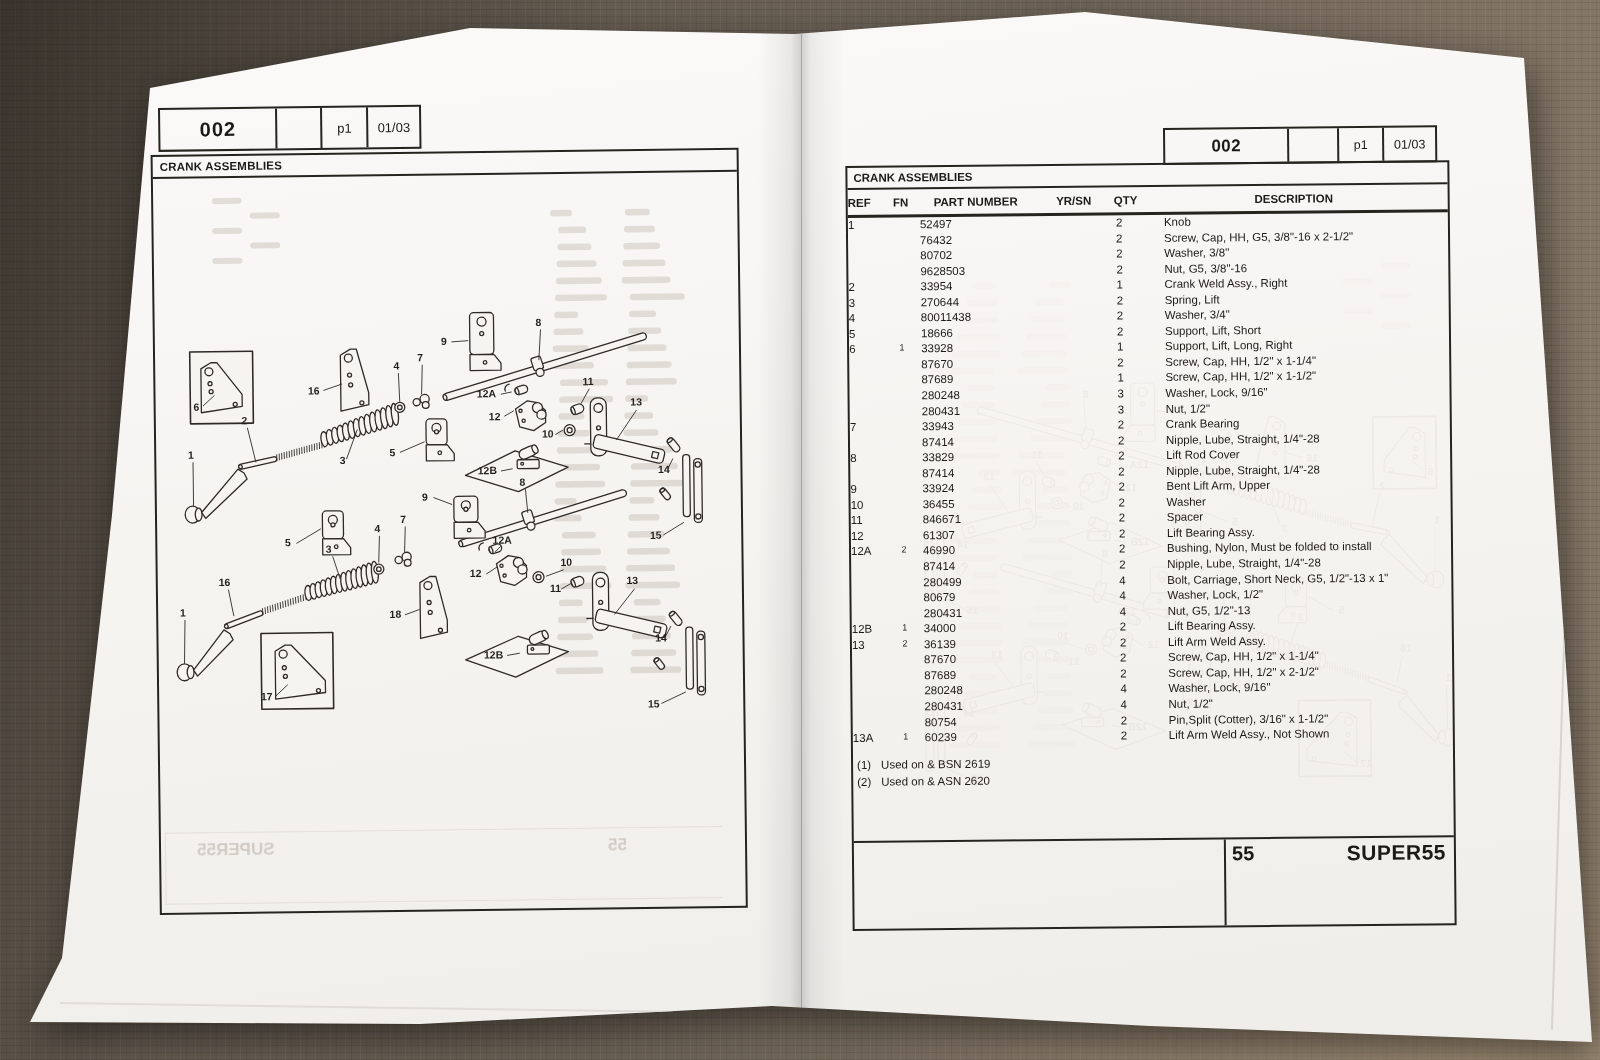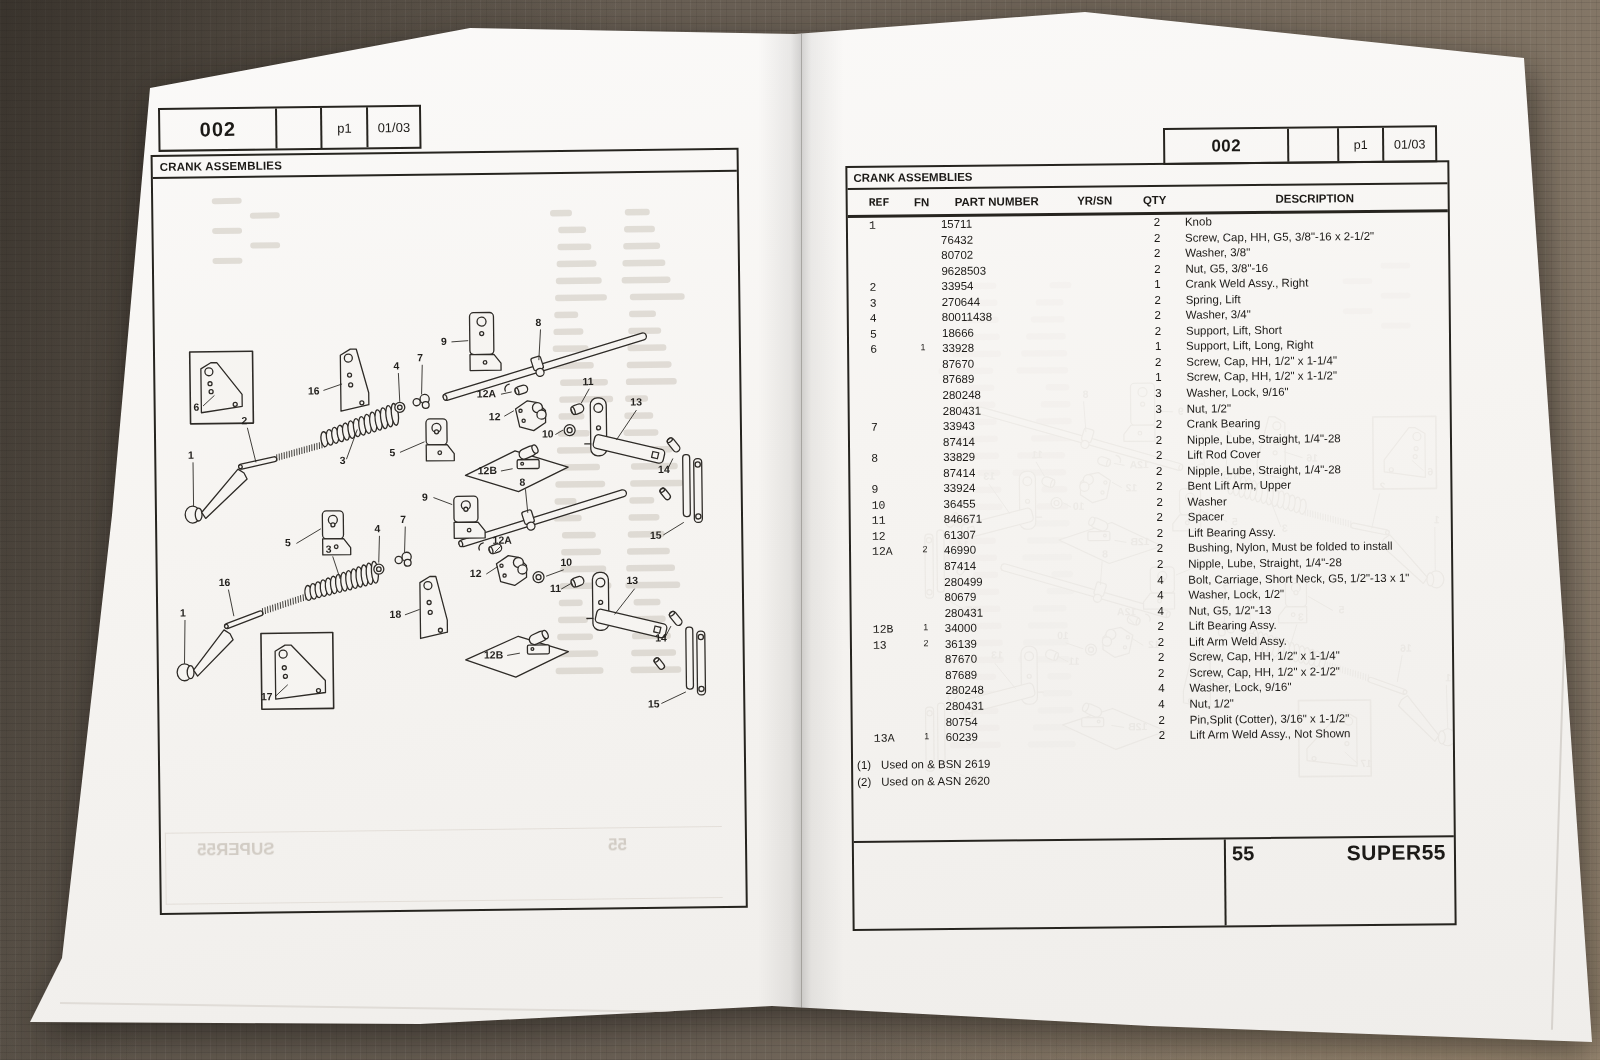--- a/index.html
+++ b/index.html
@@ -52,25 +52,25 @@
   .rtabs .t-blank{width:49px;}
   .rtabs .t-sheet{width:44px;font-size:12.5px;}
   .rtabs .t-rev{width:52px;font-size:12.5px;}
   .table-box{position:absolute;left:0;top:35px;width:600px;height:761px;border:2px solid #26241f;}
   #ghost{position:absolute;inset:0;width:100%;height:100%;z-index:0;}
   #ghost text{stroke:none;fill:#a39c91;font:bold 10.5px "Liberation Sans",sans-serif;text-anchor:middle;}
   .tb-inner{position:relative;z-index:1;color:#1c1a17;}
   .tb-title{height:20px;line-height:20px;padding-left:6px;border-bottom:2px solid #26241f;font-size:11.5px;font-weight:bold;}
   .tb-header{display:flex;height:25px;border-bottom:3px solid #26241f;font-weight:bold;font-size:11.5px;align-items:center;}
   .td,.th{flex:0 0 auto;white-space:nowrap;overflow:visible;}
-  .c-ref{width:36px;padding-left:21px;font-family:Liberation Mono, monospace;}
+  .c-ref{width:36px;padding-left:0;}
   .c-fn{width:34px;text-align:center;}
   .c-part{width:116px;padding-left:2px;}
   .c-yrsn{width:80px;text-align:center;}
-  .c-qty{width:40px;text-align:center;}
+  .c-qty{width:40px;text-align:left;}
   .c-desc{width:280px;padding-left:8px;}
   .th.c-part,.th.c-desc{text-align:center;padding-left:0;}
   .tr{display:flex;height:15.55px;font-size:11.5px;line-height:15.55px;}
   .tr .c-fn{font-size:9px;line-height:13px;}
   .footnotes{margin-top:10px;font-size:11.5px;}
   .fnote{display:flex;height:17.5px;line-height:17.5px;}
   .fnote .m{width:24px;padding-left:4px;}
   .tb-footer{position:absolute;left:0;bottom:0;width:100%;height:86px;border-top:2px solid #26241f;z-index:1;}
   .tb-footer-right{position:absolute;right:0;top:0;width:230px;height:100%;border-left:2px solid #26241f;
                    display:flex;justify-content:space-between;align-items:flex-start;padding:3px 8px 0 6px;box-sizing:border-box;}
@@ -866,21 +866,21 @@
             <div class="th c-fn">FN</div>
             <div class="th c-part">PART NUMBER</div>
             <div class="th c-yrsn">YR/SN</div>
             <div class="th c-qty">QTY</div>
             <div class="th c-desc">DESCRIPTION</div>
           </div>
           <div>
               <div class="tr">
                 <div class="td c-ref">1</div>
                 <div class="td c-fn"></div>
-                <div class="td c-part">15711</div>
+                <div class="td c-part">52497</div>
                 <div class="td c-yrsn"></div>
                 <div class="td c-qty">2</div>
                 <div class="td c-desc">Knob</div>
               </div>
               <div class="tr">
                 <div class="td c-ref"></div>
                 <div class="td c-fn"></div>
                 <div class="td c-part">76432</div>
                 <div class="td c-yrsn"></div>
                 <div class="td c-qty">2</div>

